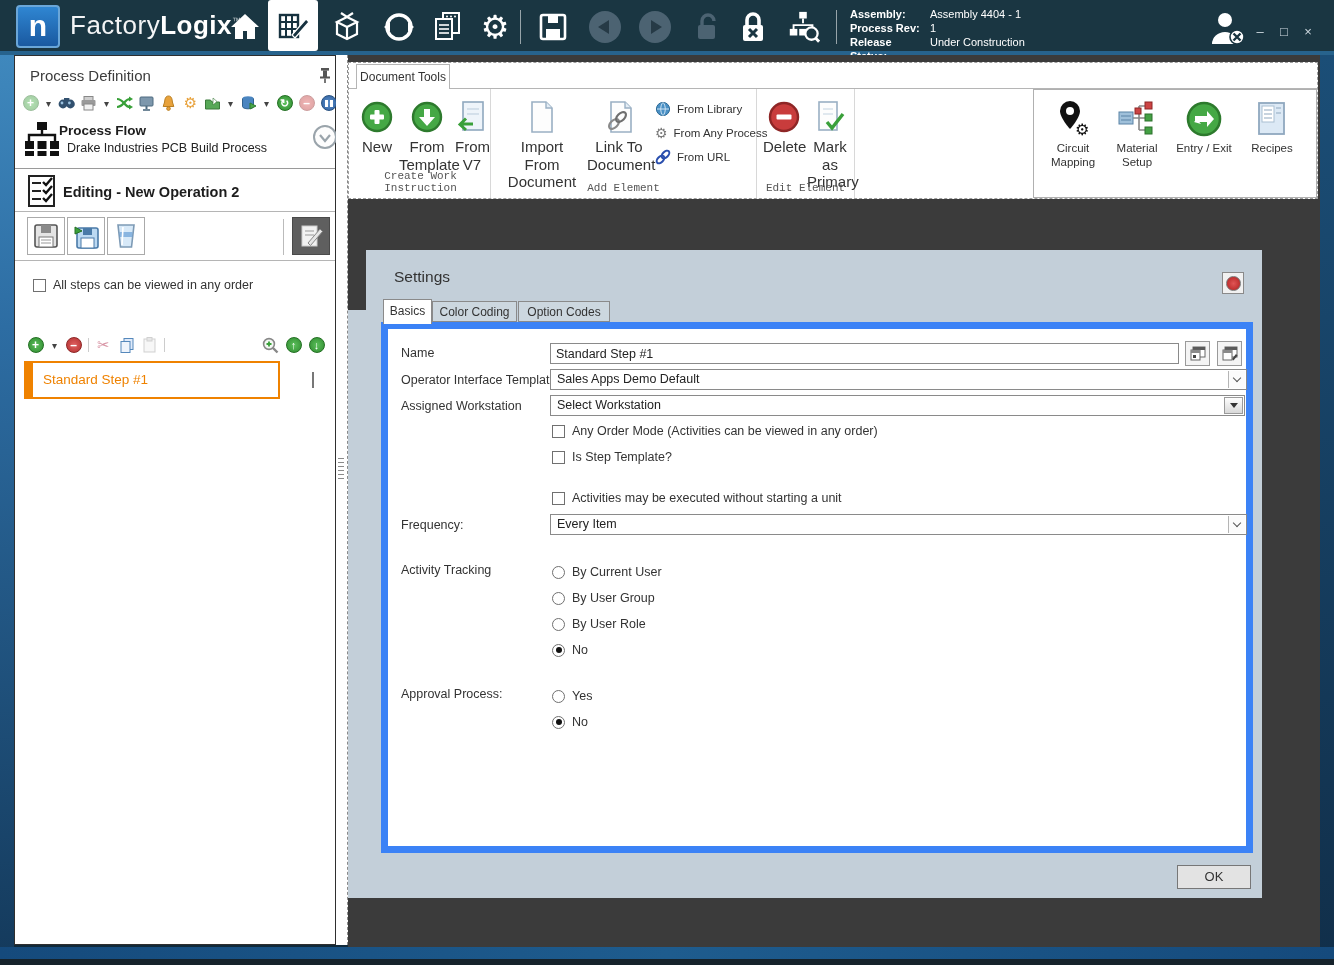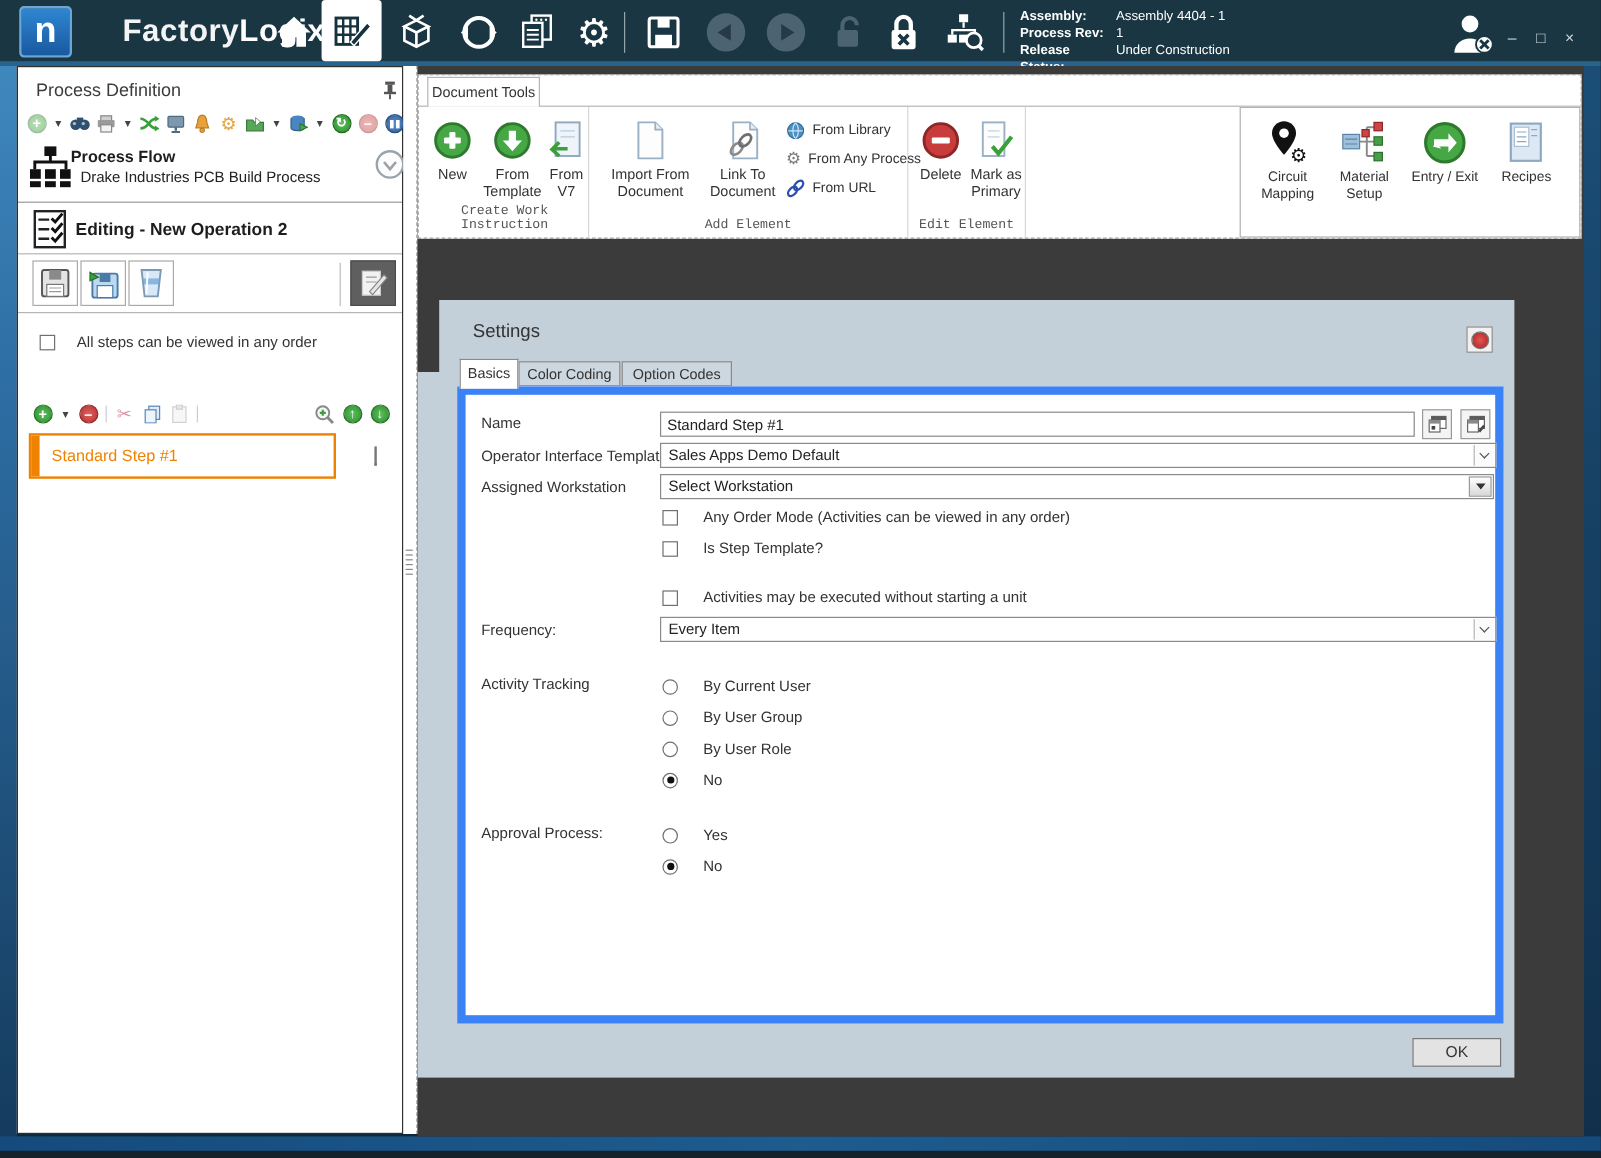--- a/index.html
+++ b/index.html
@@ -7,21 +7,21 @@
   body { font-family:"Liberation Sans", sans-serif; font-size:12px; color:#333; background:#0f2736; }
   .abs { position:absolute; }
   #app { position:relative; width:1334px; height:965px; background:#10293a; }
 
   
   #titlebar { left:0; top:0; width:1334px; height:55px; background:#1a3642; border-bottom:4px solid #27638d; }
   #logo-box { left:16px; top:5px; width:44px; height:43px; background:linear-gradient(#2f86d2,#1a59a0);
               border:2px solid #6aa6d8; border-radius:4px; color:#fff; font-size:30px; font-weight:bold;
               text-align:center; line-height:38px; }
   #brand { left:70px; top:10px; color:#fff; font-size:26px; letter-spacing:.5px; white-space:nowrap; }
-  #brand .light { font-weight:700; opacity:.95;margin-left:32px; }
+  #brand .light { font-weight:400; opacity:.95; }
   #brand .bold { font-weight:bold; }
   #brand sup { font-size:9px; opacity:.7; }
   .tb-icon { top:10px; width:34px; height:34px; display:flex; align-items:center; justify-content:center; }
   .tb-sep { top:10px; width:1px; height:34px; background:rgba(255,255,255,.55); }
   #active-tool { left:268px; top:0; width:50px; height:51px; background:#fff; border-radius:3px;
                  display:flex; align-items:center; justify-content:center; }
   .nav-circle { width:32px; height:32px; border-radius:50%; background:#4c6372; position:relative; }
   .nav-circle .tri { position:absolute; top:9px; width:0; height:0; border-top:7px solid transparent; border-bottom:7px solid transparent; }
   .tri-left  { left:9px;  border-right:11px solid #263a46; }
   .tri-right { left:12px; border-left:11px solid #263a46; }
@@ -50,21 +50,21 @@
   .c-blue  { background:radial-gradient(#5b8fc9,#2f5f9e); border:1px solid #27507f; }
   .dim { opacity:.45; }
   .caret { color:#444; font-size:10px; }
   .pausebars i { display:inline-block; width:3px; height:7px; background:#fff; margin:0 1px; }
   #pf-title { left:44px; top:67px; font-weight:bold; font-size:13.5px; color:#1d1d1d; }
   #pf-sub { left:52px; top:85px; font-size:12.5px; color:#222; }
   #lp-divider { left:0; top:112px; width:320px; height:1px; background:#9a9a9a; }
   #ed-title { left:48px; top:128px; font-weight:bold; font-size:14.5px; color:#1d1d1d; }
   #btnbar { left:0; top:155px; width:320px; height:50px; border-top:1px solid #b5b5b5; border-bottom:1px solid #b5b5b5; }
   .sqbtn { width:38px; height:38px; border:1px solid #aaa; background:#fff; display:flex; align-items:center; justify-content:center; }
-  #cb-anyorder-row { left:18px; top:222px; display:flex; align-items:center; gap:18px; }
+  #cb-anyorder-row { left:18px; top:222px; display:flex; align-items:center; gap:7px; }
   .cb { width:13px; height:13px; border:1px solid #707070; background:#fff; flex:0 0 auto; }
   #steplist-hdr { left:0; top:252px; width:320px; height:22px; border-top:1px solid #888; border-bottom:1px solid #888; }
   #steplist-hdr span { position:absolute; left:17px; top:3px; font-size:13px; color:#222; }
   #steplist-tools { left:12px; top:279px; width:298px; height:20px; display:flex; align-items:center; gap:6px; }
   .flexgap { flex:1; }
   .vsep { width:1px; height:14px; background:#ccc; }
   #step-item { left:9px; top:305px; width:256px; height:38px; border:2px solid #EF8200; background:#fff; }
   #step-item .bar { position:absolute; left:0; top:0; width:7px; height:34px; background:#EF8200; }
   #step-item .txt { position:absolute; left:17px; top:9px; color:#EF8200; font-size:13.5px; }
   .chev { width:9px; height:9px; border-right:2px solid #777; border-bottom:2px solid #777; transform:rotate(45deg); }
@@ -77,21 +77,21 @@
   
   #main { left:348px; top:55px; width:972px; height:892px; background:#3b3b3b; }
 
   
   #ribbon { left:0; top:7px; width:970px; height:137px; background:#fff; border:1px dashed #9d9d9d; }
   #ribbon-tabrow { left:0; top:0; width:968px; height:26px; border-bottom:1px solid #b5b5b5; background:#fff; }
   #tab-doc-tools { left:7px; top:1px; width:94px; height:25px; background:#fff; border:1px solid #b5b5b5; border-bottom:none;
                    text-align:center; line-height:24px; font-size:12px; color:#333; }
   .rgroup { top:26px; height:109px; border-right:1px solid #d8d8d8; }
   .rgroup .caption { position:absolute; left:0; right:0; bottom:4px; text-align:center; font-size:11px; color:#555;font-family:Liberation Mono, monospace; }
-  .ritem { position:absolute; top:10px; text-align:center; font-size:12px; color:#333; line-height:1.18; }
+  .ritem { position:absolute; top:10px; text-align:center; font-size:15px; color:#333; line-height:1.18; }
   .ritem .ric { height:36px; display:flex; align-items:center; justify-content:center; margin-bottom:3px; }
   .rsmall { position:absolute; display:flex; align-items:center; gap:6px; font-size:11.5px; color:#333; white-space:nowrap; }
   #tools-panel { left:684px; top:26px; width:284px; height:109px; background:#fff; border:1px solid #b0b0b0; }
   .titem { position:absolute; top:8px; text-align:center; font-size:11.5px; color:#333; line-height:1.18; }
   .titem .ric { height:42px; display:flex; align-items:center; justify-content:center; margin-bottom:2px; }
 
   
   #dlg-titlebar { left:18px; top:195px; width:896px; height:60px; background:#c3cfd9; }
   #dlg-title { position:absolute; left:28px; top:18px; font-size:15.5px; color:#333; }
   #dlg-close { position:absolute; left:856px; top:22px; width:22px; height:22px; background:#f1f1f1; border:1px solid #8a8a8a;
@@ -107,21 +107,21 @@
   .tinput { position:absolute; border:1px solid #8a8a8a; background:#fff; font-size:12.5px; color:#222;
             font-family:"Liberation Sans",sans-serif; padding:0 5px; }
   .combo { position:absolute; border:1px solid #8a8a8a; background:#fff; font-size:12.5px; color:#222; line-height:19px;
            padding-left:6px; white-space:nowrap; }
   .combo .arrowbox { position:absolute; right:1px; top:1px; bottom:1px; width:17px; background:#fbfbfb; border-left:1px solid #b5b5b5;
            display:flex; align-items:center; justify-content:center; }
   .combo .vchev { width:6px; height:6px; border-right:1.6px solid #555; border-bottom:1.6px solid #555; transform:rotate(45deg); margin-top:-3px; }
   .combo .dropbtn { position:absolute; right:1px; top:1px; bottom:1px; width:19px; background:linear-gradient(#fefefe,#d8d8d8);
            border:1px solid #9a9a9a; display:flex; align-items:center; justify-content:center; }
   .combo .tri-down { width:0; height:0; border-left:4px solid transparent; border-right:4px solid transparent; border-top:5px solid #333; }
-  .cbrow, .rdrow { position:absolute; display:flex; align-items:center; gap:21px; font-size:12.5px; color:#333; white-space:nowrap; }
+  .cbrow, .rdrow { position:absolute; display:flex; align-items:center; gap:7px; font-size:12.5px; color:#333; white-space:nowrap; }
   .radio { width:13px; height:13px; border:1px solid #707070; border-radius:50%; background:#fff; position:relative; flex:0 0 auto; }
   .radio.sel::after { content:""; position:absolute; left:2.5px; top:2.5px; width:6px; height:6px; border-radius:50%; background:#111; }
   .winbtn-sm { position:absolute; width:25px; height:25px; border:1px solid #9a9a9a; background:#f4f4f4;
                display:flex; align-items:center; justify-content:center; }
   #ok-btn { position:absolute; left:829px; top:555px; width:74px; height:24px; background:#e3e3e3; border:1px solid #777;
             font-size:13px; color:#333; text-align:center; line-height:22px; }
 </style>
 </head>
 <body>
 

